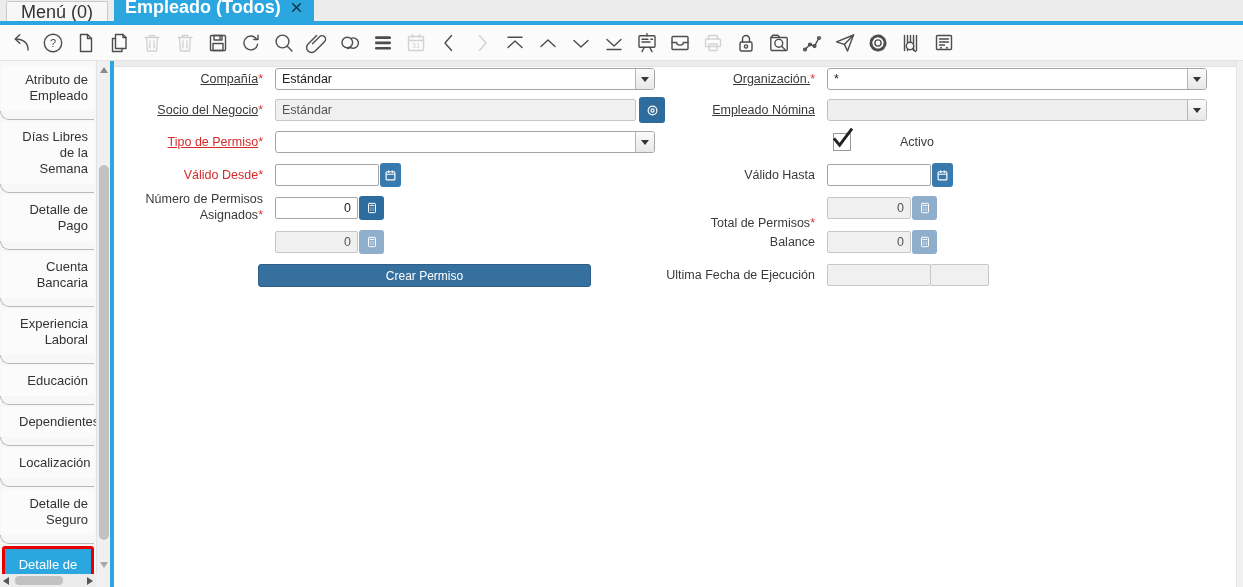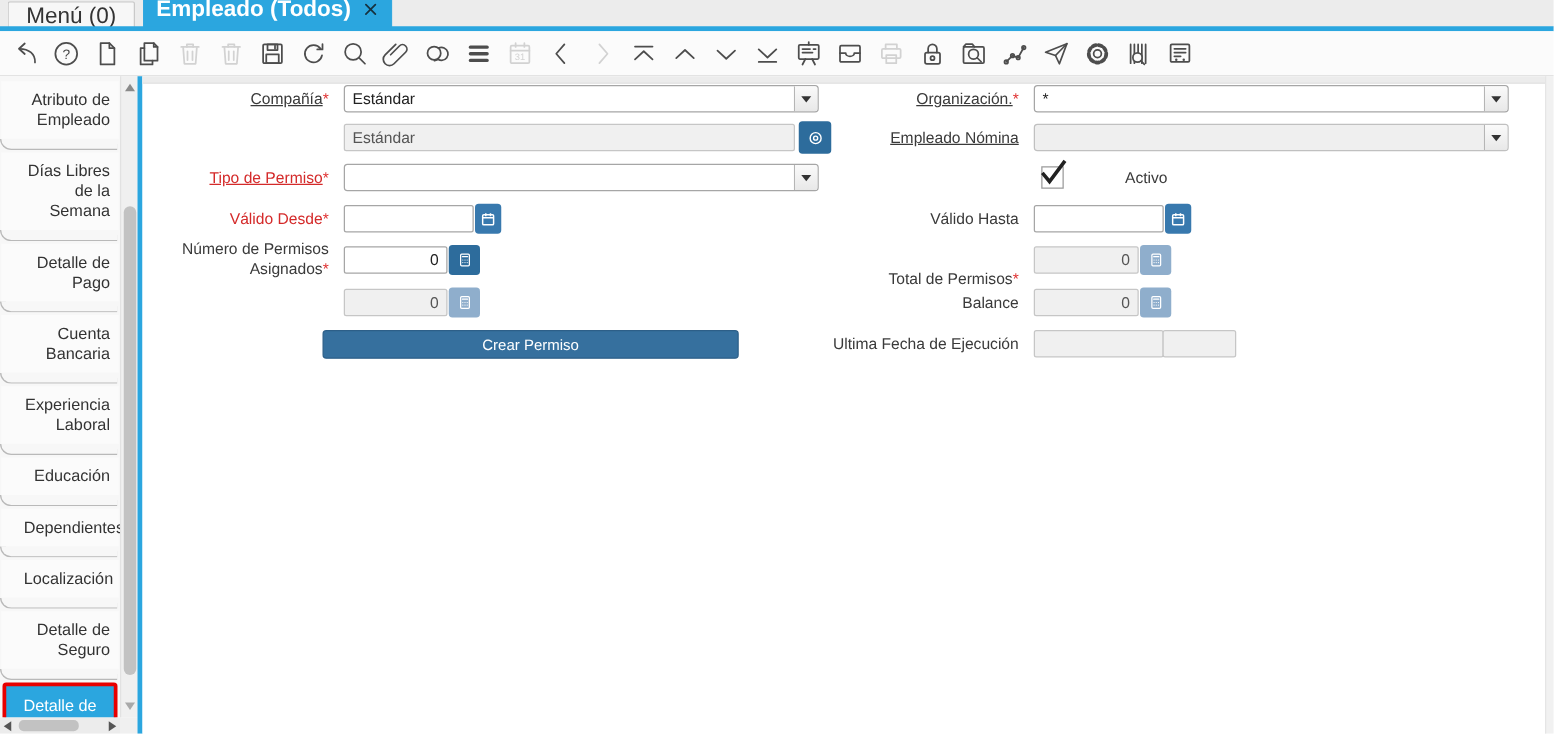--- a/index.html
+++ b/index.html
@@ -366,20 +366,23 @@
         <div class="ddbtn"></div>
       </div>
       <div class="lbl lbl-r u" style="top:7px">
         <span class="txt">Organización.</span><span class="star">*</span>
       </div>
       <div class="combo" style="left:713px; top:7px; width:380px">
         <span class="cval">*</span>
         <div class="ddbtn"></div>
       </div>
 
+      <div class="lbl lbl-l u" style="top:38px">
+        <span class="txt">Socio del Negocio</span><span class="star">*</span>
+      </div>
       <input class="tinput dis" style="left: 161px; top: 38px; width: 361px;" readonly="" value="Estándar">
       <div class="sqbtn btn-dark" style="left:525px; top:36px; width:26px; height:26px">
         <svg viewBox="0 0 24 24" width="15" height="15" fill="none" stroke="#fff" stroke-width="1.8">
             <circle cx="12" cy="12" r="7"></circle>
             <circle cx="12" cy="12" r="2.6"></circle>
           </svg>
       </div>
       <div class="lbl lbl-r u" style="top:38px">
         <span class="txt">Empleado Nómina</span>
       </div>

